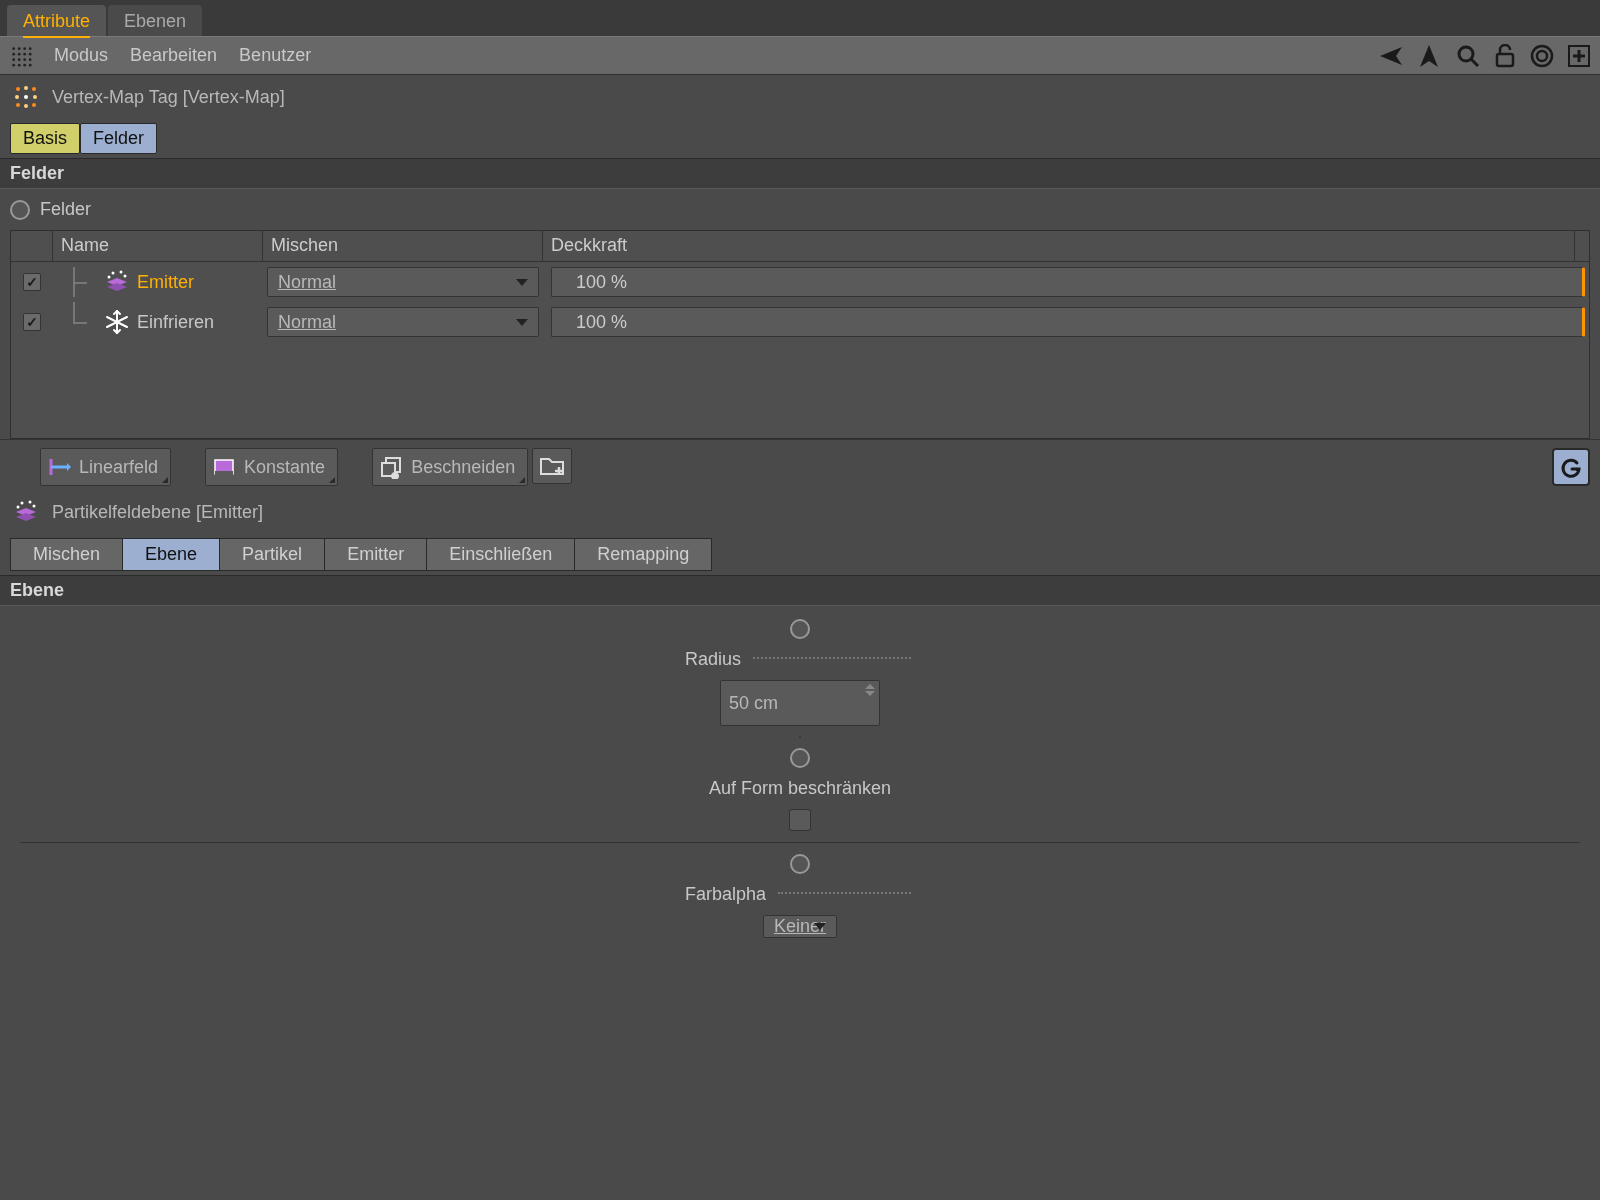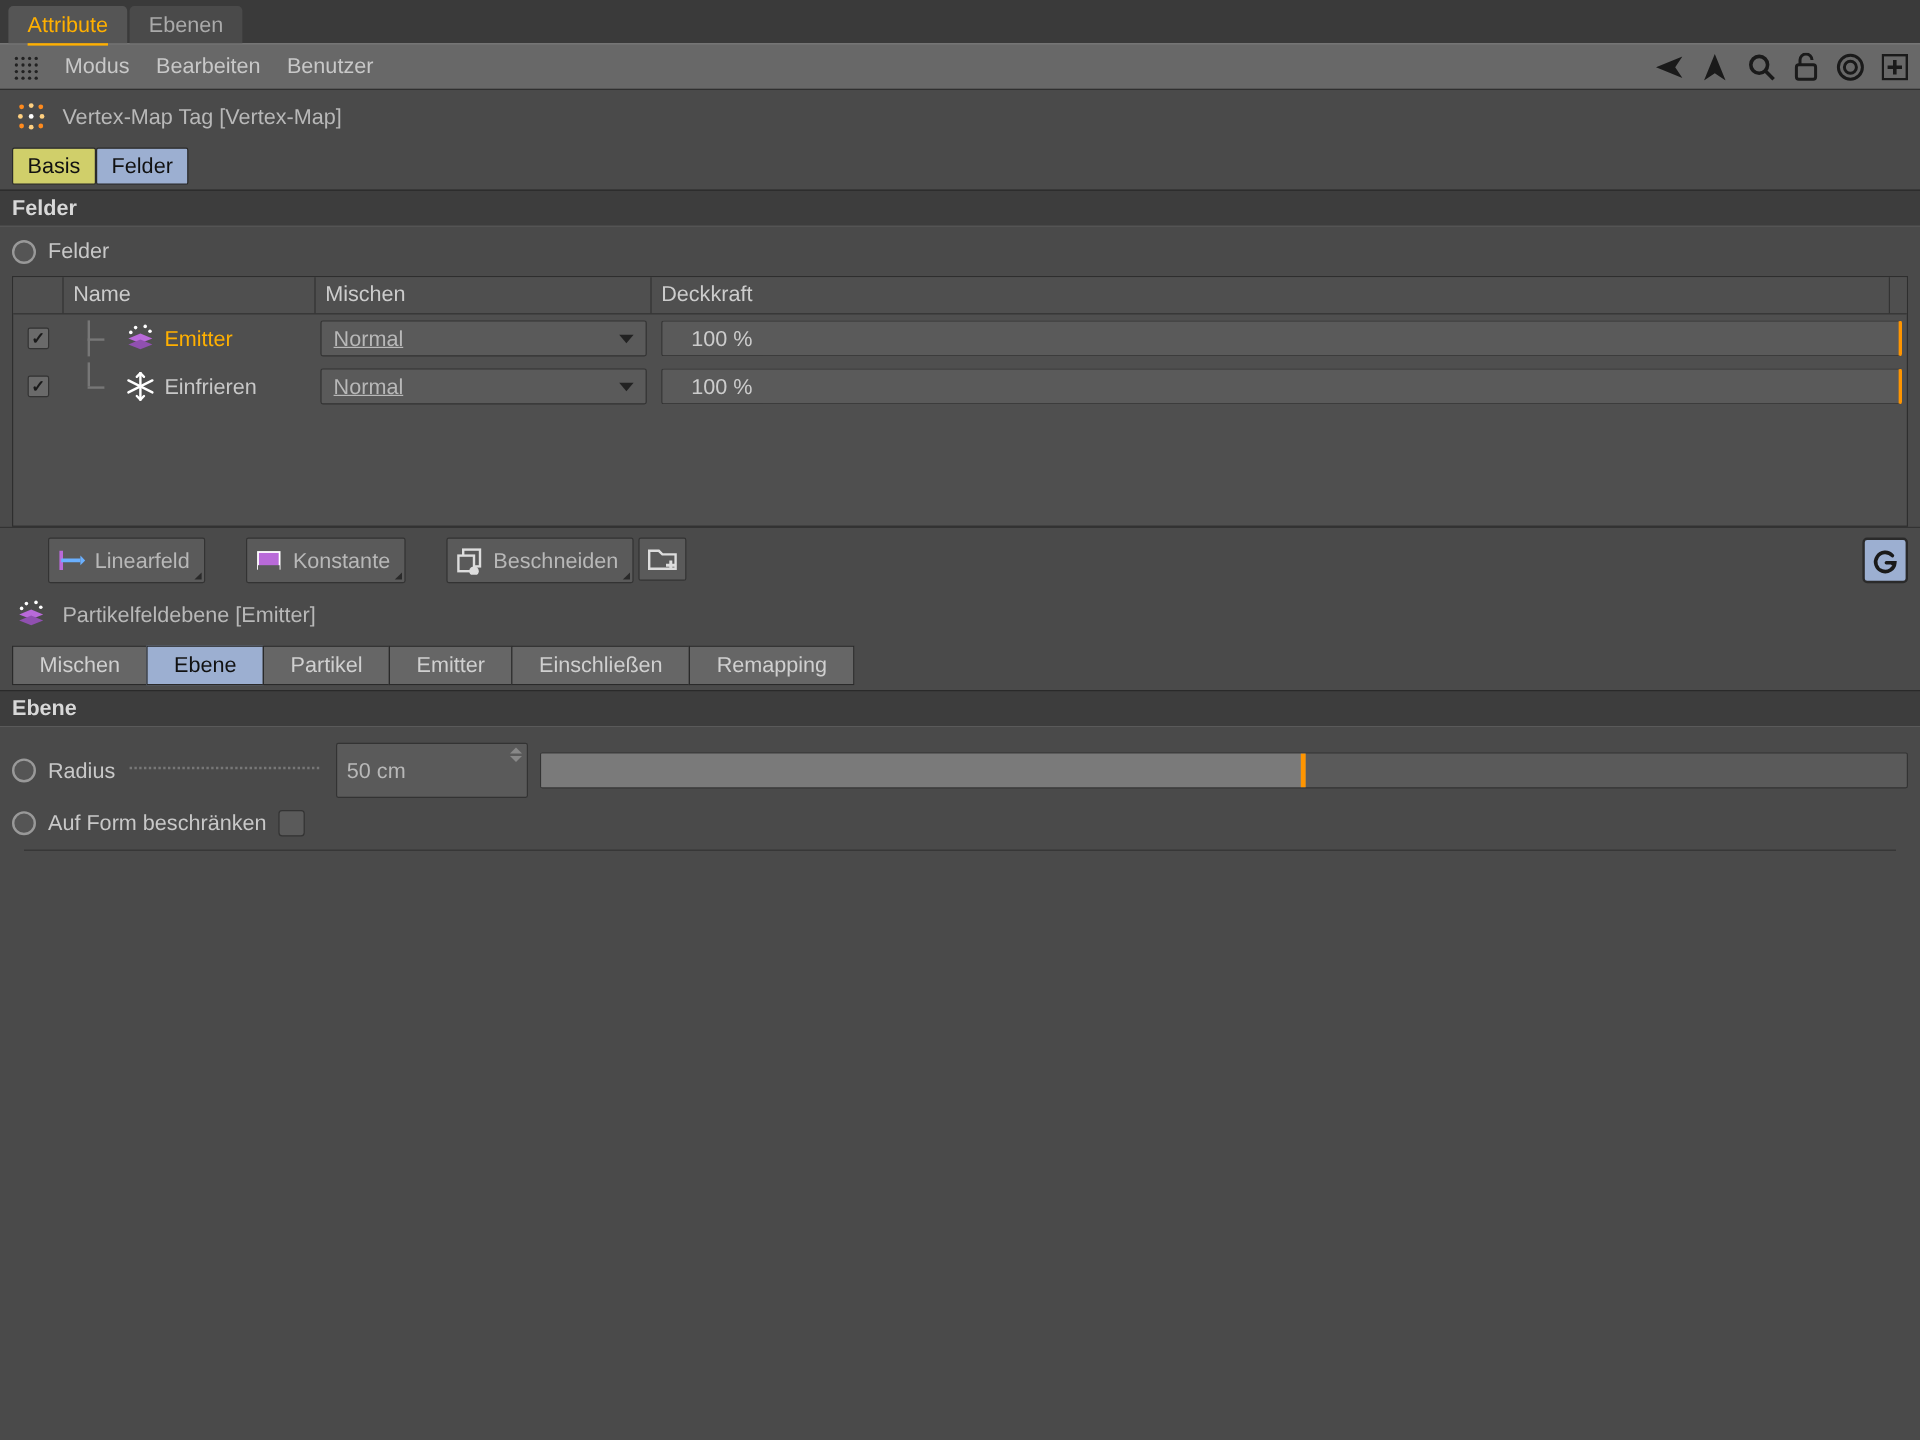--- a/index.html
+++ b/index.html
@@ -64,21 +64,21 @@
 .btn-icon { width: 24px; height: 24px; }
 .icon-only-btn { width: 40px; height: 36px; background: #5a5a5a; border: 1px solid #333; border-radius: 2px; display: flex; align-items: center; justify-content: center; cursor: pointer; }
 .spacer { flex: 1; }
 .g-btn { width: 38px; height: 38px; background: #9cafd1; border: 2px solid #2a2a2a; border-radius: 4px; display: flex; align-items: center; justify-content: center; cursor: pointer; }
 
 .sub-tabs { display: flex; padding: 4px 10px; gap: 0; }
 .sub-tab { padding: 5px 22px; background: #666; color: #d0d0d0; border: 1px solid #2a2a2a; cursor: pointer; margin-right: -1px; }
 .sub-tab.active { background: #9cafd1; color: #111; }
 
 .attr-block { padding: 8px 10px; }
-.attr-row { display: flex; align-items: center; gap: 10px; padding: 5px 0; }
+.attr-row { display: flex; align-items: center; gap: 10px; padding: 5px 0; flex-direction: column; }
 .attr-label { width: 230px; color: #c8c8c8; display: flex; align-items: center; gap: 8px; }
 .dots { flex: 1; border-bottom: 2px dotted #777; height: 1px; margin: 0 4px 4px 4px; }
 .num-input { width: 160px; height: 46px; background: #5a5a5a; border: 1px solid #333; border-radius: 2px; display: flex; align-items: center; padding: 0 8px; position: relative; cursor: text; }
 .spinner { position: absolute; right: 4px; top: 3px; display: flex; flex-direction: column; gap: 2px; }
 .spinner div { width: 0; height: 0; border-left: 5px solid transparent; border-right: 5px solid transparent; cursor: pointer; }
 .spinner .up { border-bottom: 5px solid #888; }
 .spinner .dn { border-top: 5px solid #888; }
 .slider-track { flex: 1; height: 30px; background: #5a5a5a; border: 1px solid #333; border-radius: 2px; position: relative; }
 .slider-fill { position: absolute; left: 0; top: 0; bottom: 0; width: 56%; background: #7a7a7a; border-right: 4px solid #ff9500; }
 .checkbox-sm { width: 22px; height: 22px; background: #5a5a5a; border: 1px solid #333; border-radius: 3px; cursor: pointer; }
@@ -343,13 +343,24 @@
   <div class="attr-row">
     <div class="radio-dot"></div>
     <div class="attr-label" style="width:auto">
         <span>Auf Form beschränken</span>
       </div>
     <div class="checkbox-sm"></div>
   </div>
 
   <div class="divider-line"></div>
 
+  <div class="attr-row">
+    <div class="radio-dot"></div>
+    <div class="attr-label">
+        <span>Farbalpha</span>
+        <span class="dots"></span>
+      </div>
+    <div class="select-box full-select">
+        <span>Keiner</span>
+        <div class="tri"></div>
+      </div>
+  </div>
 </div>
 
 </body></html>

